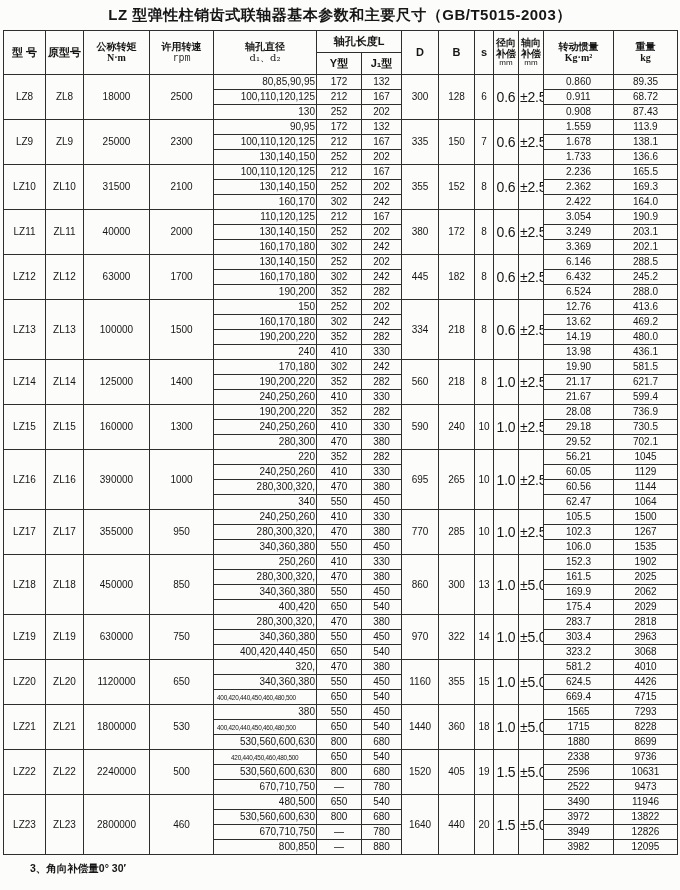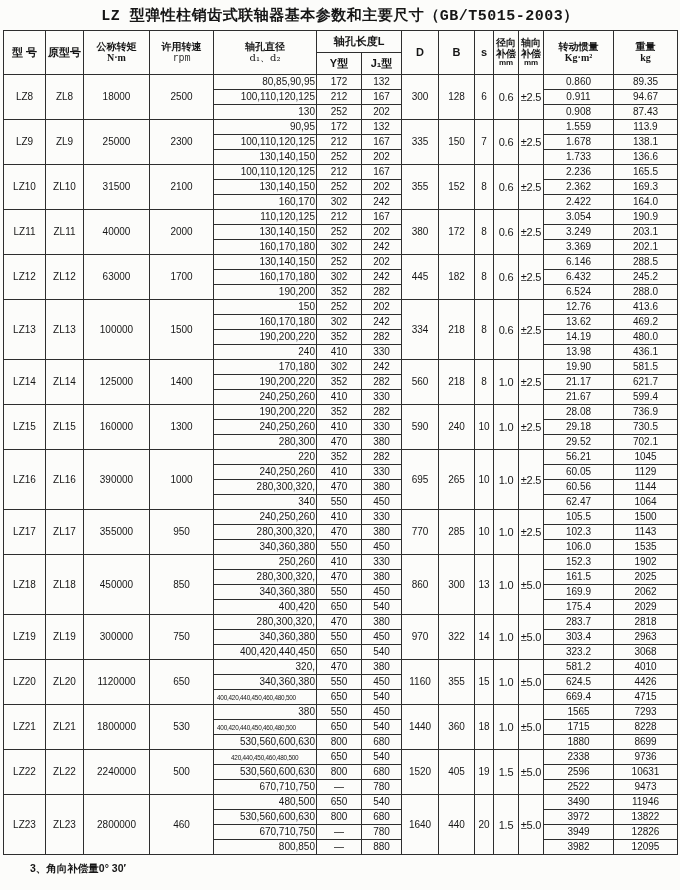--- a/index.html
+++ b/index.html
@@ -4,39 +4,39 @@
 <style>
   html,body{margin:0;padding:0;}
   body{
     width:680px;height:890px;background:#fcfcfa;color:#161616;
     font-family:"Liberation Sans","DejaVu Sans",sans-serif;
     -webkit-font-smoothing:antialiased;
   }
   .page{padding:4px 3px 0 3px;}
   .title{
     font-size:15px;font-weight:bold;text-align:center;
-    margin:2px 0 5px 0;letter-spacing:.5px;white-space:nowrap;font-family:Liberation Mono, monospace;
+    margin:2px 0 5px 0;letter-spacing:.5px;white-space:nowrap;
   }
   table.spec{border-collapse:collapse;table-layout:fixed;width:674px;}
   .spec th,.spec td{border:1px solid #2e2e2e;overflow:hidden;}
   .spec thead tr{height:22px;}
   .spec th{font-size:11px;font-weight:bold;padding:0;line-height:1.2;text-align:center;vertical-align:middle;}
   .hline{display:block;font-size:10px;line-height:1.05;}
-  .mmline{display:block;font-size:8px;line-height:1;font-weight:bold;}
+  .mmline{display:block;font-size:8px;line-height:1;font-weight:normal;}
   .unit-serif{font-family:"DejaVu Serif","Liberation Serif",serif;font-weight:normal;}
   .unit-mono{font-family:"DejaVu Sans Mono","Liberation Mono",monospace;font-weight:normal;color:#3a3a3a;}
   .unit-plain{font-weight:bold;font-family:Liberation Serif, serif;}
   .spec tbody td{
     font-size:10px;height:14px;line-height:12px;text-align:center;
     vertical-align:middle;padding:0 1px;white-space:nowrap;
   }
   .spec tbody td.bore{text-align:right;padding-left:3px;}
   .bore span{display:inline-block;white-space:nowrap;}
   .bore .sz3{font-size:8px;letter-spacing:-.3px;transform:scaleX(.8);transform-origin:left center;}
-  .spec tbody td.comp{font-size:11px;letter-spacing:-.2px;}
+  .spec tbody td.comp{font-size:14px;letter-spacing:-.2px;}
   .notes{font-size:10.5px;font-weight:bold;margin-top:5px;padding-left:5px;line-height:1.55;}
   .note-indent{padding-left:22px;}
 </style>
 </head>
 <body>
 
 <div class="page">
 
   <h1 class="title">LZ 型弹性柱销齿式联轴器基本参数和主要尺寸（GB/T5015-2003）</h1>
 
@@ -132,21 +132,21 @@
           <td rowspan="3" class="comp">0.6</td>
           <td rowspan="3" class="comp">±2.5</td>
           <td>0.860</td>
           <td>89.35</td>
         </tr>
         <tr>
           <td class="bore"><span>100,110,120,125</span></td>
           <td>212</td>
           <td>167</td>
           <td>0.911</td>
-          <td>94.67</td>
+          <td>68.72</td>
         </tr>
         <tr>
           <td class="bore"><span>130</span></td>
           <td>252</td>
           <td>202</td>
           <td>0.908</td>
           <td>87.43</td>
         </tr>
         <tr>
           <td rowspan="3">LZ9</td>
@@ -416,21 +416,21 @@
           <td rowspan="3" class="comp">1.0</td>
           <td rowspan="3" class="comp">±2.5</td>
           <td>105.5</td>
           <td>1500</td>
         </tr>
         <tr>
           <td class="bore"><span>280,300,320,</span></td>
           <td>470</td>
           <td>380</td>
           <td>102.3</td>
-          <td>1143</td>
+          <td>1267</td>
         </tr>
         <tr>
           <td class="bore"><span>340,360,380</span></td>
           <td>550</td>
           <td>450</td>
           <td>106.0</td>
           <td>1535</td>
         </tr>
         <tr>
           <td rowspan="4">LZ18</td>
@@ -465,21 +465,21 @@
         <tr>
           <td class="bore"><span>400,420</span></td>
           <td>650</td>
           <td>540</td>
           <td>175.4</td>
           <td>2029</td>
         </tr>
         <tr>
           <td rowspan="3">LZ19</td>
           <td rowspan="3">ZL19</td>
-          <td rowspan="3">300000</td>
+          <td rowspan="3">630000</td>
           <td rowspan="3">750</td>
           <td class="bore"><span>280,300,320,</span></td>
           <td>470</td>
           <td>380</td>
           <td rowspan="3">970</td>
           <td rowspan="3">322</td>
           <td rowspan="3">14</td>
           <td rowspan="3" class="comp">1.0</td>
           <td rowspan="3" class="comp">±5.0</td>
           <td>283.7</td>

